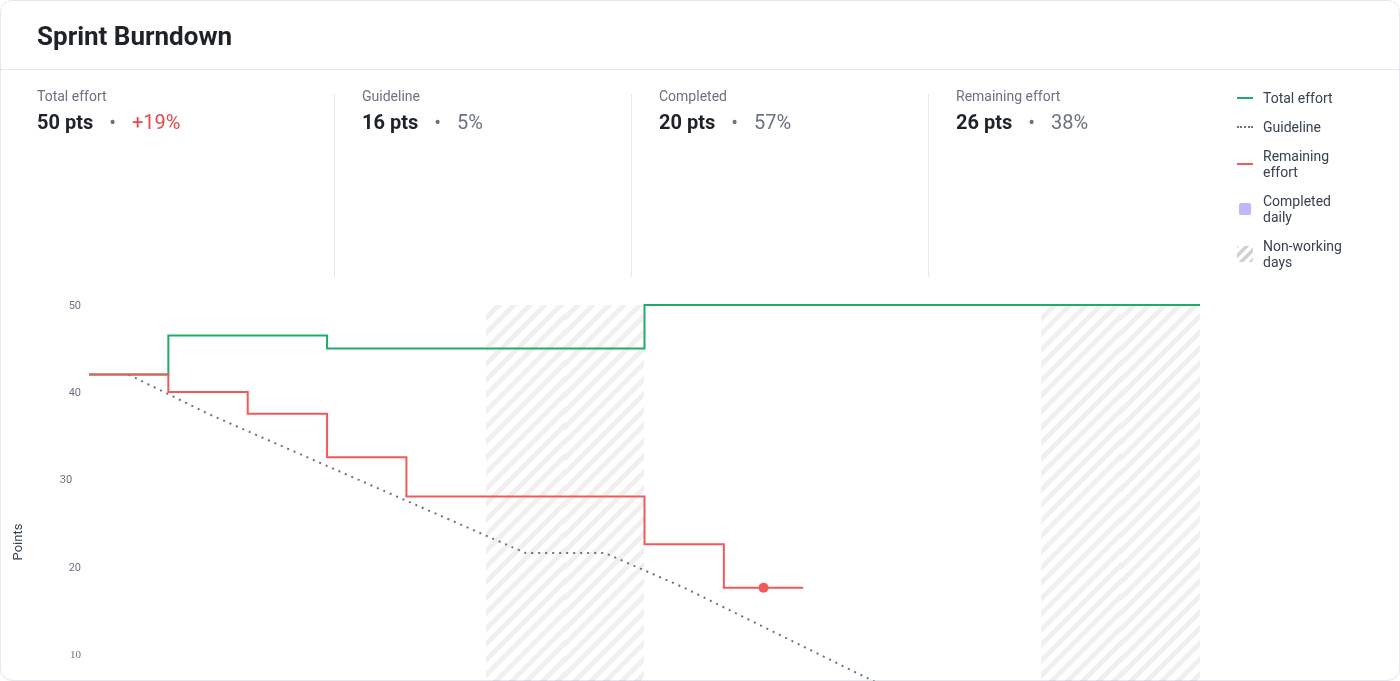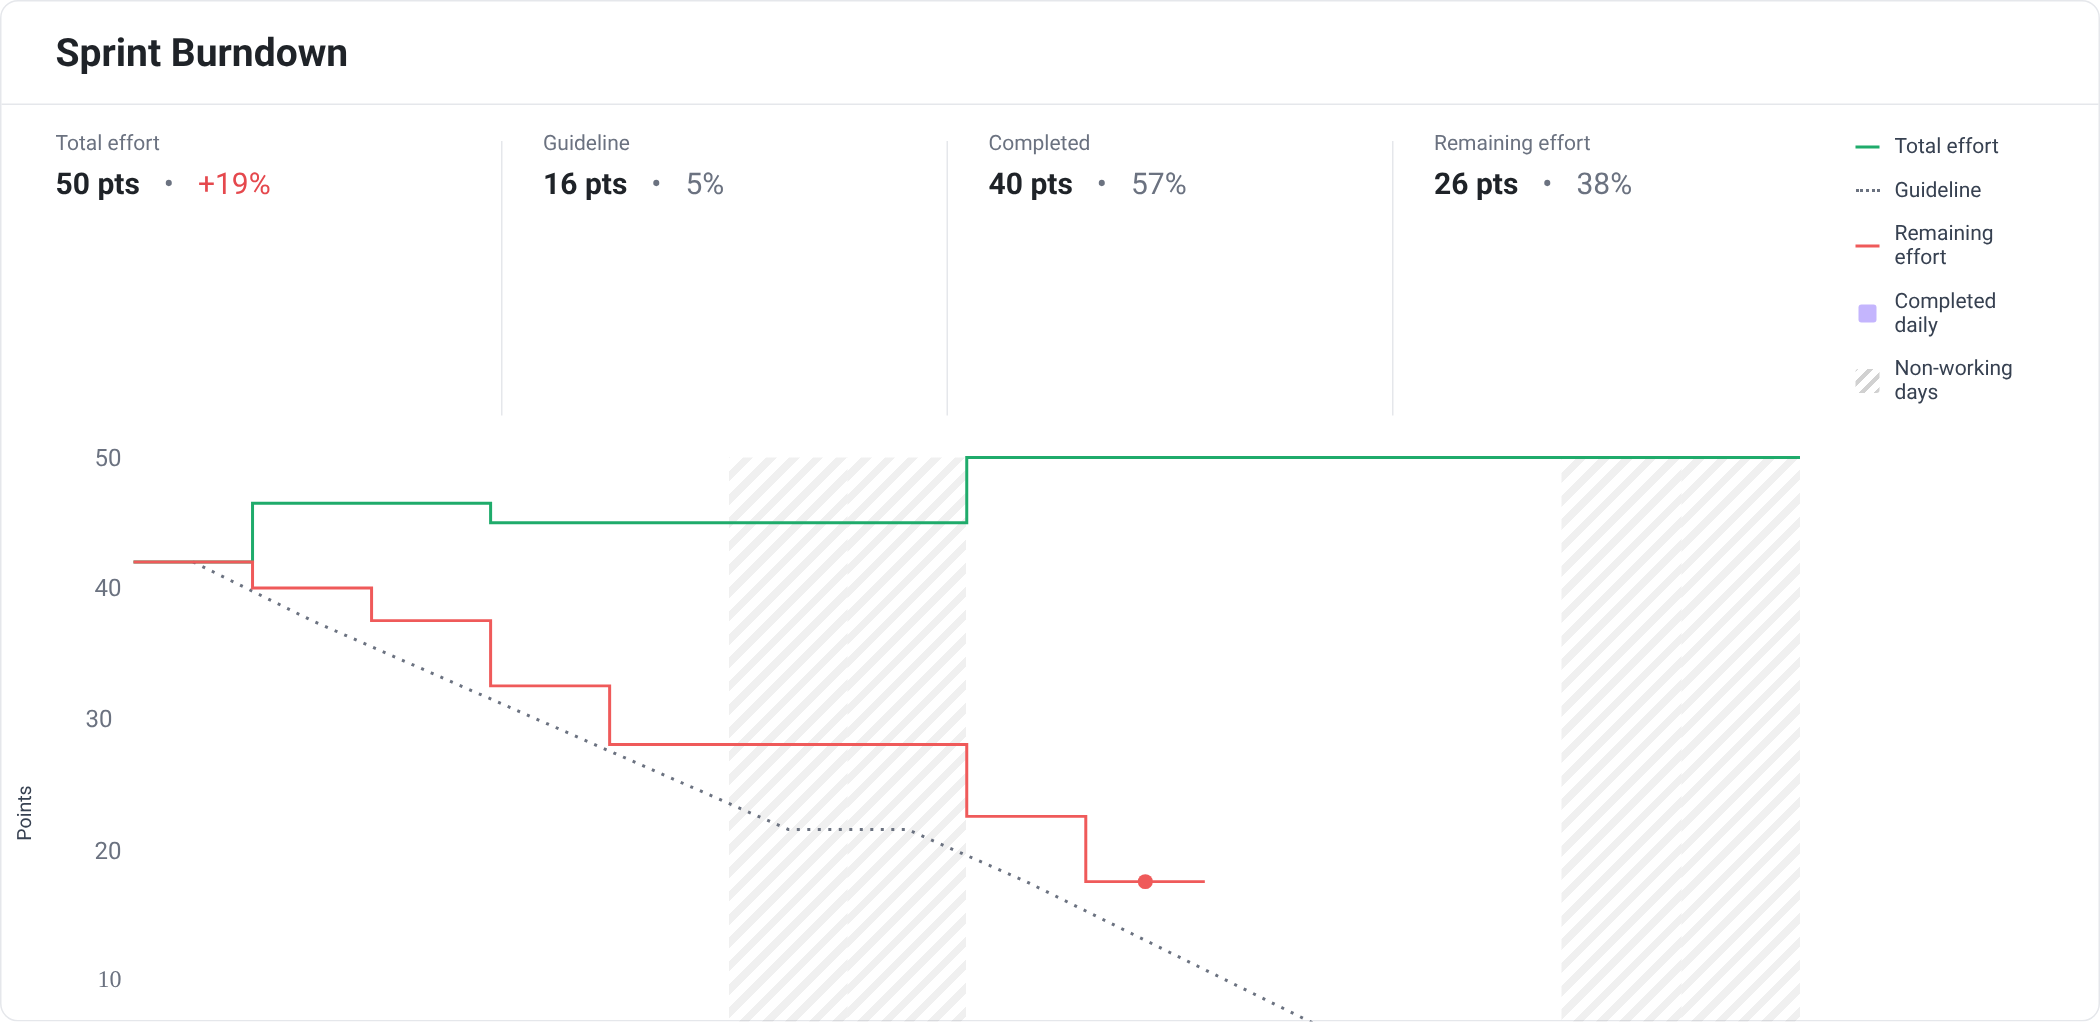--- a/index.html
+++ b/index.html
@@ -93,21 +93,21 @@
     top: 50%;
     transform: translate(-50%, -50%) rotate(-90deg);
     font-size: 13px;
     color: #374151;
   }
   .y-tick {
     position: absolute;
     left: 20px;
     width: 30px;
     text-align: right;
-    font-size: 16px;
+    font-size: 11px;
     color: #6b7280;
     transform: translateY(-50%);
   }
   .plot {
     position: absolute;
     left: 58px;
     top: 8px;
     right: 16px;
     bottom: 46px;
     border-bottom: 1px solid #e5e7eb;
@@ -193,21 +193,21 @@
       <div class="summary-label">Guideline</div>
       <div class="summary-value">
         <span>16 pts</span>
         <span class="dot">•</span>
         <span id="pct-1" class="pct-gray">5%</span>
       </div>
     </div>
     <div class="summary">
       <div class="summary-label">Completed</div>
       <div class="summary-value">
-        <span>40 pts</span>
+        <span>20 pts</span>
         <span class="dot">•</span>
         <span id="pct-2" class="pct-gray">57%</span>
       </div>
     </div>
     <div class="summary">
       <div class="summary-label">Remaining effort</div>
       <div class="summary-value">
         <span>26 pts</span>
         <span class="dot">•</span>
         <span id="pct-3" class="pct-gray">38%</span>

